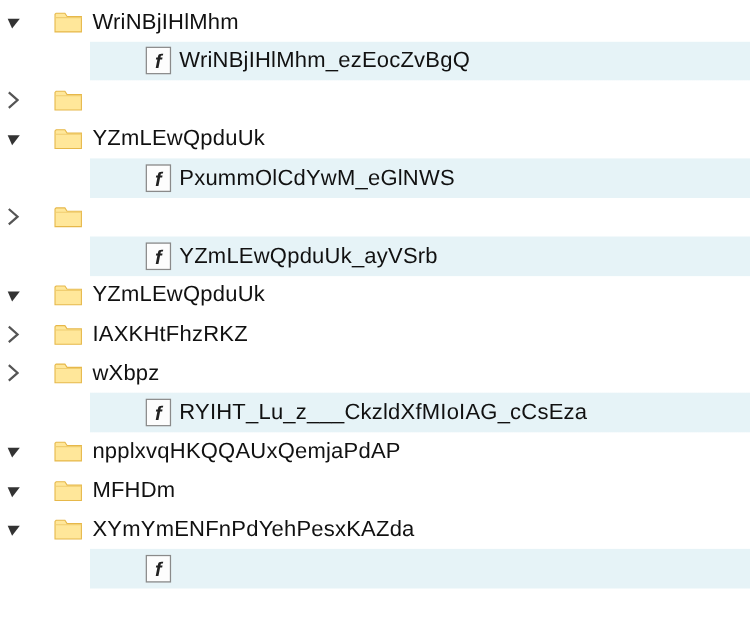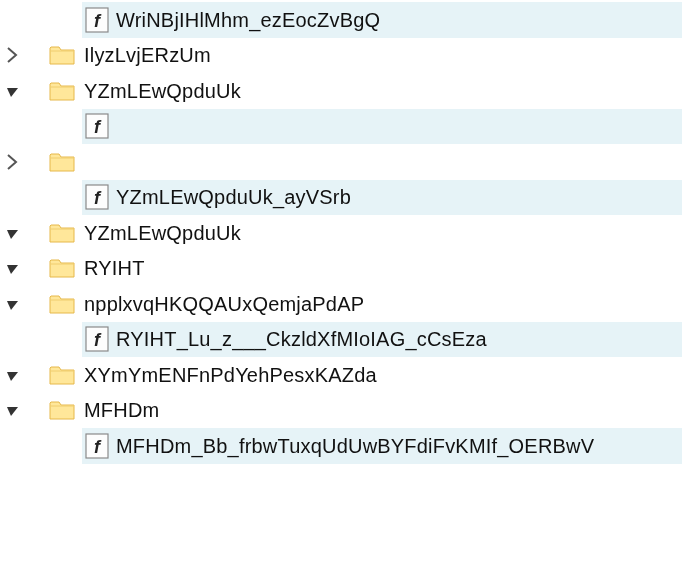--- a/index.html
+++ b/index.html
@@ -16,20 +16,21 @@
       padding-top: 2px;
     }
     .row {
       display: flex;
       align-items: center;
       height: 35.5px;
       white-space: nowrap;
     }
     .row.child-highlight {
       background: linear-gradient(to right, transparent 0, transparent 82px, #e6f3f7 82px, #e6f3f7 100%);
+      padding-left: 47px;
     }
     .twisty {
       width: 20px;
       height: 20px;
       margin-left: 2px;
       display: flex;
       align-items: center;
       justify-content: center;
       flex-shrink: 0;
     }
@@ -62,20 +63,34 @@
     }
     .label {
       line-height: 1;
       letter-spacing: 0.2px;
     }
   </style>
 </head>
 <body>
 
 <div class="tree" id="tree-root">
+    <div class="row">
+      <span class="twisty">
+        <svg width="16" height="16" viewBox="0 0 16 16">
+          <use href="#svg-twisty-open"></use>
+        </svg>
+      </span>
+      <span class="spacer-level1"></span>
+      <span class="folder-icon">
+        <svg width="26" height="24" viewBox="0 0 26 24">
+          <use href="#svg-folder"></use>
+        </svg>
+      </span>
+      <span class="label">WriNBjIHlMhm</span>
+    </div>
     <div class="row child-highlight">
       <span class="twisty"></span>
       <span class="spacer-child"></span>
       <span class="file-icon">
         <svg width="24" height="26" viewBox="0 0 24 26">
           <use href="#svg-file-f"></use>
         </svg>
       </span>
       <span class="label">WriNBjIHlMhm_ezEocZvBgQ</span>
     </div>
@@ -84,21 +99,20 @@
         <svg width="16" height="18" viewBox="0 0 16 18">
           <use href="#svg-twisty-closed"></use>
         </svg>
       </span>
       <span class="spacer-level1"></span>
       <span class="folder-icon">
         <svg width="26" height="24" viewBox="0 0 26 24">
           <use href="#svg-folder"></use>
         </svg>
       </span>
-      <span class="label">IlyzLvjERzUm</span>
     </div>
     <div class="row">
       <span class="twisty">
         <svg width="16" height="16" viewBox="0 0 16 16">
           <use href="#svg-twisty-open"></use>
         </svg>
       </span>
       <span class="spacer-level1"></span>
       <span class="folder-icon">
         <svg width="26" height="24" viewBox="0 0 26 24">
@@ -108,20 +122,21 @@
       <span class="label">YZmLEwQpduUk</span>
     </div>
     <div class="row child-highlight">
       <span class="twisty"></span>
       <span class="spacer-child"></span>
       <span class="file-icon">
         <svg width="24" height="26" viewBox="0 0 24 26">
           <use href="#svg-file-f"></use>
         </svg>
       </span>
+      <span class="label">PxummOlCdYwM_eGlNWS</span>
     </div>
     <div class="row">
       <span class="twisty">
         <svg width="16" height="18" viewBox="0 0 16 18">
           <use href="#svg-twisty-closed"></use>
         </svg>
       </span>
       <span class="spacer-level1"></span>
       <span class="folder-icon">
         <svg width="26" height="24" viewBox="0 0 26 24">
@@ -148,93 +163,106 @@
       <span class="spacer-level1"></span>
       <span class="folder-icon">
         <svg width="26" height="24" viewBox="0 0 26 24">
           <use href="#svg-folder"></use>
         </svg>
       </span>
       <span class="label">YZmLEwQpduUk</span>
     </div>
     <div class="row">
       <span class="twisty">
-        <svg width="16" height="16" viewBox="0 0 16 16">
-          <use href="#svg-twisty-open"></use>
-        </svg>
-      </span>
-      <span class="spacer-level1"></span>
-      <span class="folder-icon">
-        <svg width="26" height="24" viewBox="0 0 26 24">
-          <use href="#svg-folder"></use>
-        </svg>
-      </span>
-      <span class="label">RYIHT</span>
+        <svg width="16" height="18" viewBox="0 0 16 18">
+          <use href="#svg-twisty-closed"></use>
+        </svg>
+      </span>
+      <span class="spacer-level1"></span>
+      <span class="folder-icon">
+        <svg width="26" height="24" viewBox="0 0 26 24">
+          <use href="#svg-folder"></use>
+        </svg>
+      </span>
+      <span class="label">IAXKHtFhzRKZ</span>
+    </div>
+    <div class="row">
+      <span class="twisty">
+        <svg width="16" height="18" viewBox="0 0 16 18">
+          <use href="#svg-twisty-closed"></use>
+        </svg>
+      </span>
+      <span class="spacer-level1"></span>
+      <span class="folder-icon">
+        <svg width="26" height="24" viewBox="0 0 26 24">
+          <use href="#svg-folder"></use>
+        </svg>
+      </span>
+      <span class="label">wXbpz</span>
+    </div>
+    <div class="row child-highlight">
+      <span class="twisty"></span>
+      <span class="spacer-child"></span>
+      <span class="file-icon">
+        <svg width="24" height="26" viewBox="0 0 24 26">
+          <use href="#svg-file-f"></use>
+        </svg>
+      </span>
+      <span class="label">RYIHT_Lu_z___CkzldXfMIoIAG_cCsEza</span>
     </div>
     <div class="row">
       <span class="twisty">
         <svg width="16" height="16" viewBox="0 0 16 16">
           <use href="#svg-twisty-open"></use>
         </svg>
       </span>
       <span class="spacer-level1"></span>
       <span class="folder-icon">
         <svg width="26" height="24" viewBox="0 0 26 24">
           <use href="#svg-folder"></use>
         </svg>
       </span>
       <span class="label">npplxvqHKQQAUxQemjaPdAP</span>
     </div>
-    <div class="row child-highlight">
-      <span class="twisty"></span>
-      <span class="spacer-child"></span>
-      <span class="file-icon">
-        <svg width="24" height="26" viewBox="0 0 24 26">
-          <use href="#svg-file-f"></use>
-        </svg>
-      </span>
-      <span class="label">RYIHT_Lu_z___CkzldXfMIoIAG_cCsEza</span>
+    <div class="row">
+      <span class="twisty">
+        <svg width="16" height="16" viewBox="0 0 16 16">
+          <use href="#svg-twisty-open"></use>
+        </svg>
+      </span>
+      <span class="spacer-level1"></span>
+      <span class="folder-icon">
+        <svg width="26" height="24" viewBox="0 0 26 24">
+          <use href="#svg-folder"></use>
+        </svg>
+      </span>
+      <span class="label">MFHDm</span>
     </div>
     <div class="row">
       <span class="twisty">
         <svg width="16" height="16" viewBox="0 0 16 16">
           <use href="#svg-twisty-open"></use>
         </svg>
       </span>
       <span class="spacer-level1"></span>
       <span class="folder-icon">
         <svg width="26" height="24" viewBox="0 0 26 24">
           <use href="#svg-folder"></use>
         </svg>
       </span>
       <span class="label">XYmYmENFnPdYehPesxKAZda</span>
     </div>
-    <div class="row">
-      <span class="twisty">
-        <svg width="16" height="16" viewBox="0 0 16 16">
-          <use href="#svg-twisty-open"></use>
-        </svg>
-      </span>
-      <span class="spacer-level1"></span>
-      <span class="folder-icon">
-        <svg width="26" height="24" viewBox="0 0 26 24">
-          <use href="#svg-folder"></use>
-        </svg>
-      </span>
-      <span class="label">MFHDm</span>
-    </div>
-    <div class="row child-highlight">
-      <span class="twisty"></span>
-      <span class="spacer-child"></span>
-      <span class="file-icon">
-        <svg width="24" height="26" viewBox="0 0 24 26">
-          <use href="#svg-file-f"></use>
-        </svg>
-      </span>
-      <span class="label">MFHDm_Bb_frbwTuxqUdUwBYFdiFvKMIf_OERBwV</span>
+    <div class="row child-highlight">
+      <span class="twisty"></span>
+      <span class="spacer-child"></span>
+      <span class="file-icon">
+        <svg width="24" height="26" viewBox="0 0 24 26">
+          <use href="#svg-file-f"></use>
+        </svg>
+      </span>
     </div>
     <div class="row">
       <span class="spacer-level1"></span>
     </div>
   </div>
 
 <svg width="0" height="0" style="position:absolute">
   <defs>
     <g id="svg-folder">
       <path d="M1 5 L1 21 L25 21 L25 7 L12 7 L10 4 L2 4 Z" fill="#ffe79a" stroke="#e6b84a" stroke-width="1"></path>

